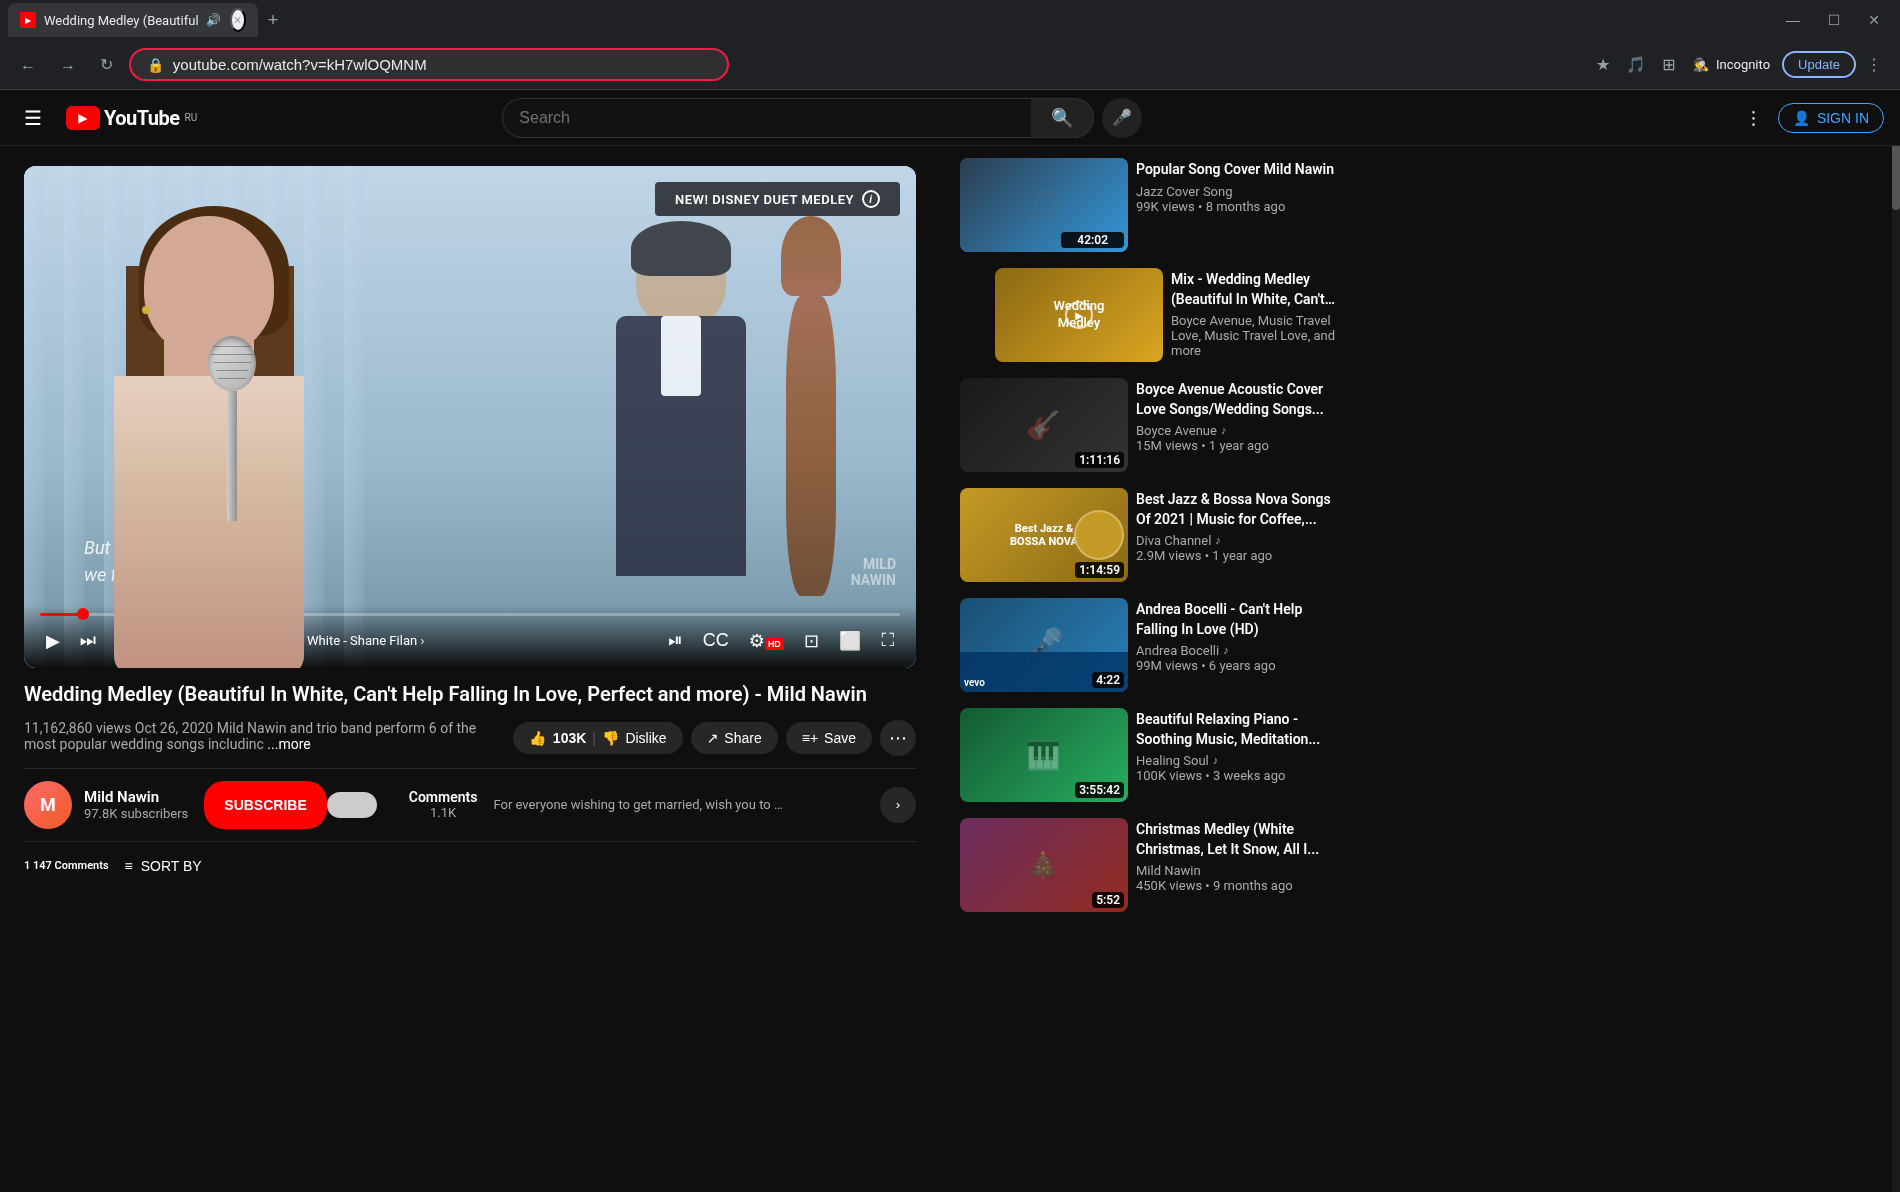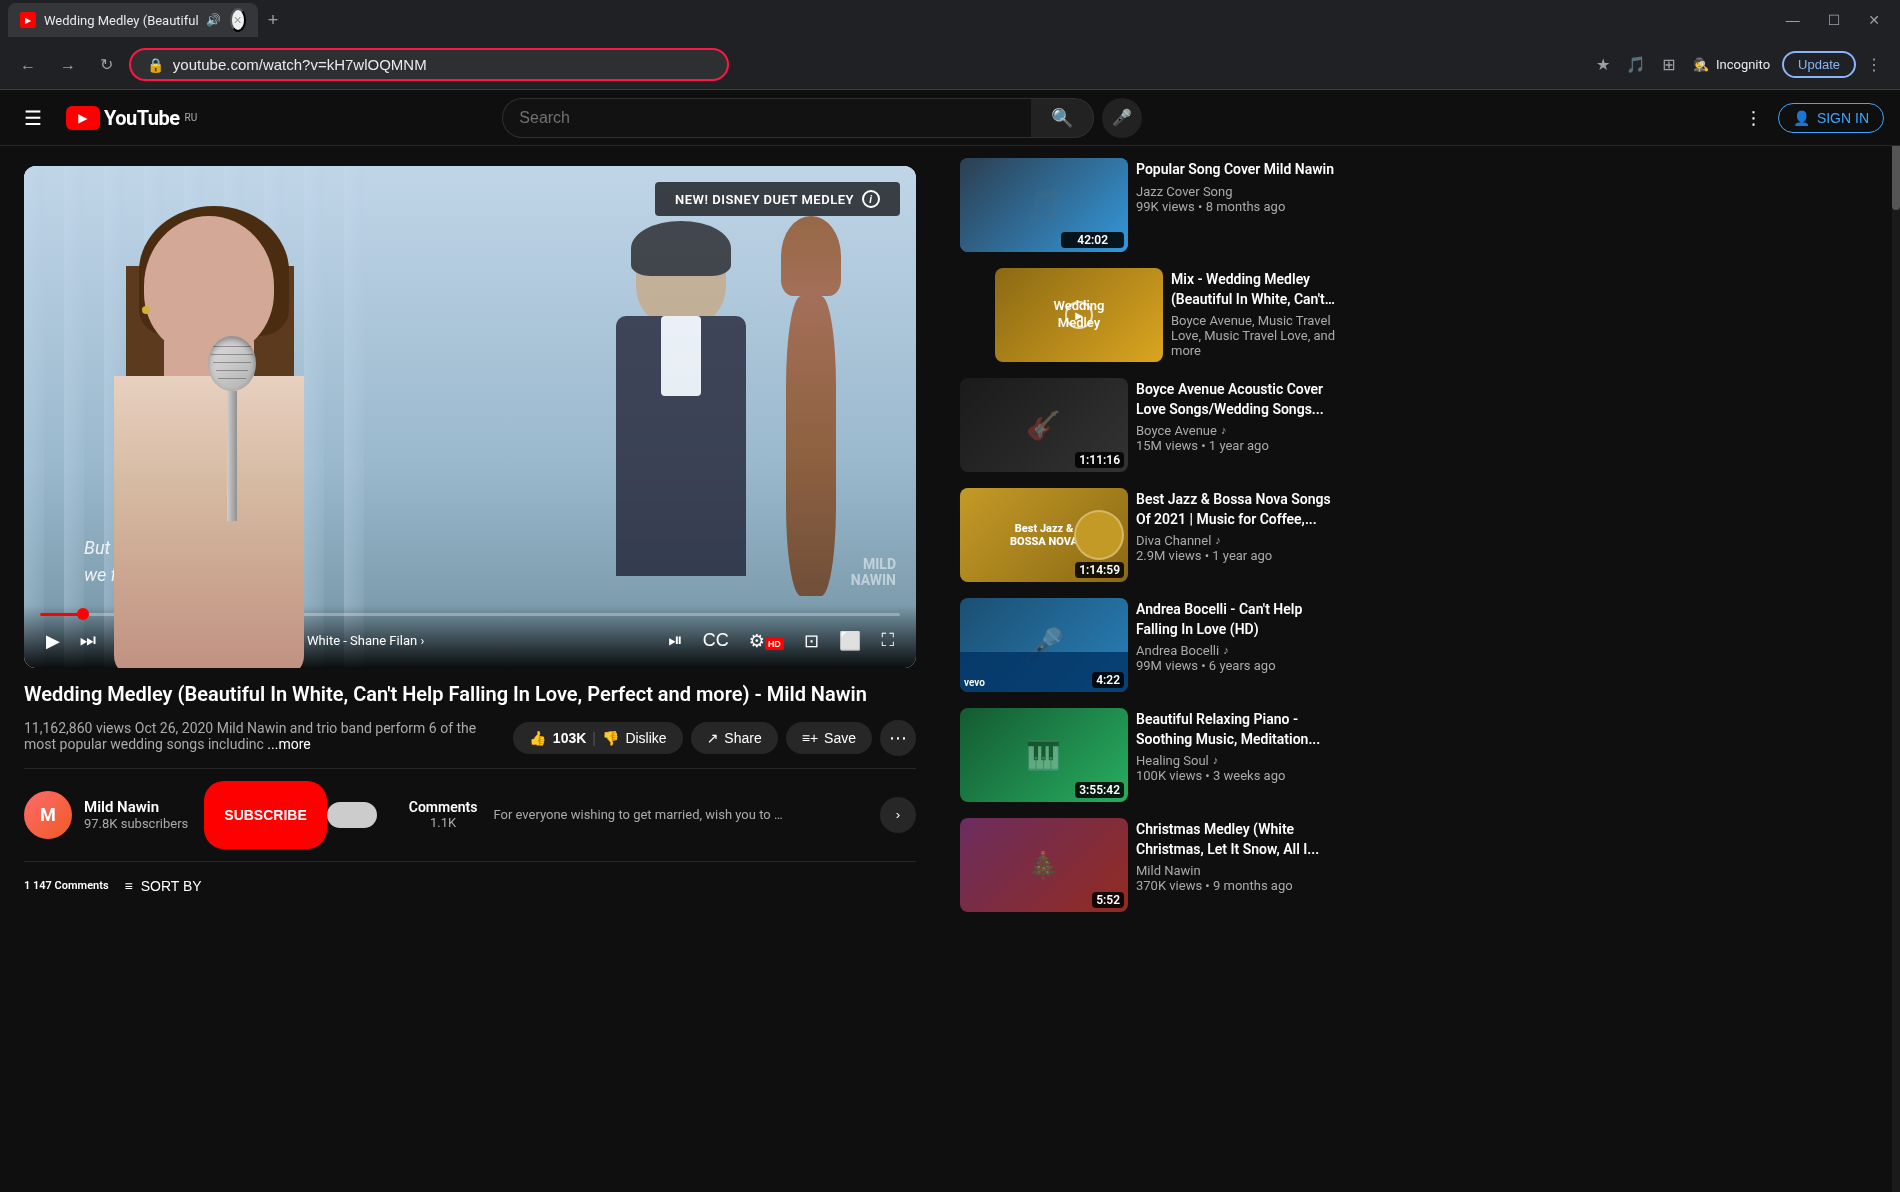--- a/index.html
+++ b/index.html
@@ -86,21 +86,21 @@
     .like-count { font-weight: 600; }
     .action-separator { color: #555; }
     .more-btn { background: #272727; border: none; color: #fff; border-radius: 50%; width: 36px; height: 36px; cursor: pointer; font-size: 18px; display: flex; align-items: center; justify-content: center; }
 
     
     .channel-row { display: flex; align-items: center; padding: 12px 0; border-top: 1px solid #272727; border-bottom: 1px solid #272727; }
     .channel-avatar { width: 48px; height: 48px; border-radius: 50%; background: linear-gradient(135deg, #ff6b6b, #ee5a24); display: flex; align-items: center; justify-content: center; color: #fff; font-size: 18px; font-weight: 700; margin-right: 12px; flex-shrink: 0; }
     .channel-info { }
     .channel-name { font-size: 15px; font-weight: 600; color: #fff; }
     .channel-subs { font-size: 13px; color: #aaa; }
-    .subscribe-btn { background: #ff0000; border: none; color: #fff; border-radius: 20px; padding: 26px 20px; font-size: 14px; font-weight: 600; cursor: pointer; margin-left: 16px; }
+    .subscribe-btn { background: #ff0000; border: none; color: #fff; border-radius: 20px; padding: 16px 20px; font-size: 14px; font-weight: 600; cursor: pointer; margin-left: 16px; }
     .comments-arrow { background: #272727; border: none; color: #fff; border-radius: 50%; width: 36px; height: 36px; cursor: pointer; display: flex; align-items: center; justify-content: center; margin-left: auto; }
     .comments-preview { flex: 1; color: #aaa; font-size: 13px; margin-left: 16px; overflow: hidden; text-overflow: ellipsis; white-space: nowrap; max-width: 300px; }
     .toggle-switch { width: 50px; height: 26px; background: #ccc; border-radius: 13px; position: relative; cursor: pointer; flex-shrink: 0; }
 
     
     .comments-header { display: flex; align-items: center; gap: 16px; padding: 16px 0 8px; }
     .comments-count { font-size: 11px; font-weight: 600; color: #fff; }
     .sort-btn { display: flex; align-items: center; gap: 8px; background: none; border: none; color: #fff; font-size: 14px; cursor: pointer; }
 
     
@@ -453,21 +453,21 @@
       <div class="sidebar-item">
         <div class="sidebar-thumb" style="background:linear-gradient(135deg,#6B2D5E,#922B21);position:relative;overflow:hidden;">
           <div style="width:100%;height:100%;display:flex;align-items:center;justify-content:center;position:relative;">
             <div style="color:rgba(255,255,255,0.3);font-size:26px;">🎄</div>
             <div style="position:absolute;bottom:4px;right:4px;background:rgba(0,0,0,0.85);color:#fff;font-size:12px;font-weight:600;padding:1px 4px;border-radius:4px;">5:52</div>
           </div>
         </div>
         <div class="sidebar-info">
           <div class="sidebar-title">Christmas Medley (White Christmas, Let It Snow, All I...</div>
           <div class="sidebar-channel">Mild Nawin</div>
-          <div class="sidebar-meta">370K views • 9 months ago</div>
+          <div class="sidebar-meta">450K views • 9 months ago</div>
         </div>
       </div>
     </div>
 
     <div class="scrollbar-track">
       <div class="scrollbar-thumb"></div>
     </div>
   </div>
 </div>
 

